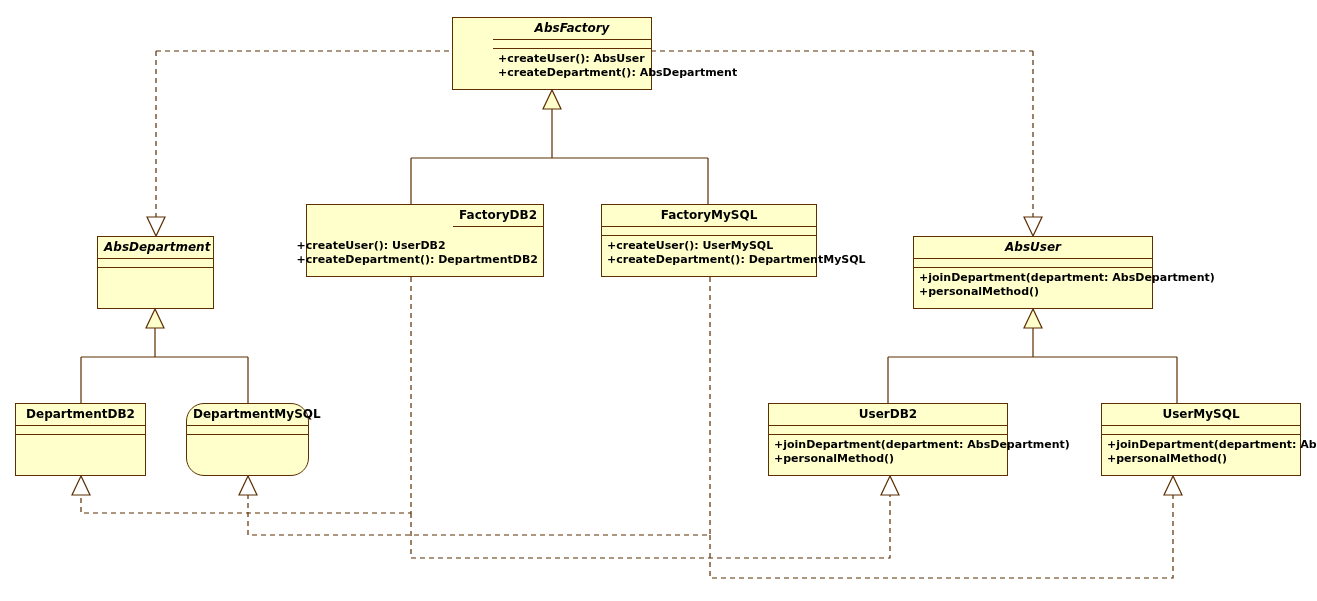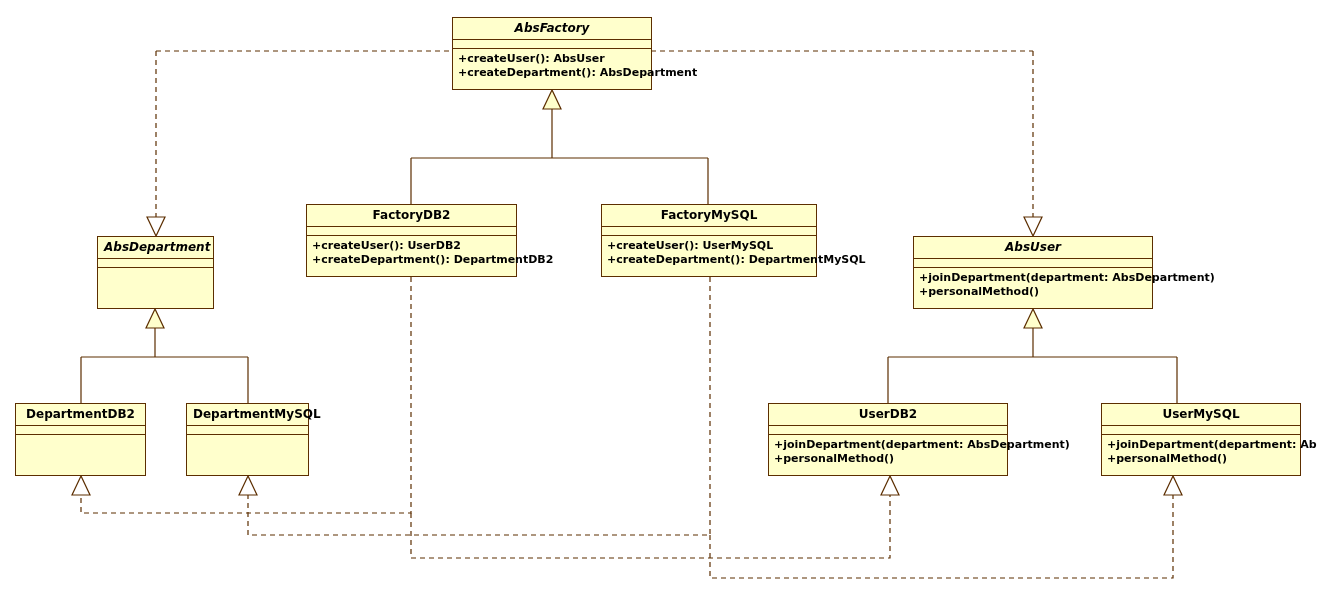--- a/index.html
+++ b/index.html
@@ -92,30 +92,30 @@
       <path d="M 890 476 L 881 495 L 899 495 Z" fill="#FFFFFF" stroke="#5C2E00" stroke-width="1.2"></path>
     </g>
 
     <g>
       <path d="M 710 535 L 710 578 L 1173 578 L 1173 494" fill="none" stroke="#5C2E00" stroke-width="1.2" stroke-dasharray="5,4"></path>
       <path d="M 1173 476 L 1164 495 L 1182 495 Z" fill="#FFFFFF" stroke="#5C2E00" stroke-width="1.2"></path>
     </g>
 
   </svg>
 
-  <div class="uml-class" style="left:452px;top:17px;width:200px;height:73px;">
+  <div class="uml-class" style="left:452px;top:17px;width:200px;height:73px;padding-left:40px;">
     <div class="cls-name abstract">AbsFactory</div>
     <div class="cls-attrs"></div>
     <div class="cls-ops">
       <div class="op">+createUser(): AbsUser</div>
       <div class="op">+createDepartment(): AbsDepartment</div>
     </div>
   </div>
 
-  <div class="uml-class" style="left:306px;top:204px;width:211px;height:73px;">
+  <div class="uml-class" style="left:306px;top:204px;width:238px;height:73px;align-items:flex-end;">
     <div class="cls-name">FactoryDB2</div>
     <div class="cls-attrs"></div>
     <div class="cls-ops">
       <div class="op">+createUser(): UserDB2</div>
       <div class="op">+createDepartment(): DepartmentDB2</div>
     </div>
   </div>
 
   <div class="uml-class" style="left:97px;top:236px;width:117px;height:73px;">
     <div class="cls-name abstract">AbsDepartment</div>
@@ -131,21 +131,21 @@
       <div class="op">+createDepartment(): DepartmentMySQL</div>
     </div>
   </div>
 
   <div class="uml-class" style="left:15px;top:403px;width:131px;height:73px;">
     <div class="cls-name">DepartmentDB2</div>
     <div class="cls-attrs"></div>
     <div class="cls-ops empty"></div>
   </div>
 
-  <div class="uml-class" style="left:186px;top:403px;width:123px;height:73px;">
+  <div class="uml-class" style="left:186px;top:403px;width:123px;height:73px;border-radius:18px;">
     <div class="cls-name">DepartmentMySQL</div>
     <div class="cls-attrs"></div>
     <div class="cls-ops empty"></div>
   </div>
 
   <div class="uml-class" style="left:913px;top:236px;width:240px;height:73px;">
     <div class="cls-name abstract">AbsUser</div>
     <div class="cls-attrs"></div>
     <div class="cls-ops">
       <div class="op">+joinDepartment(department: AbsDepartment)</div>

